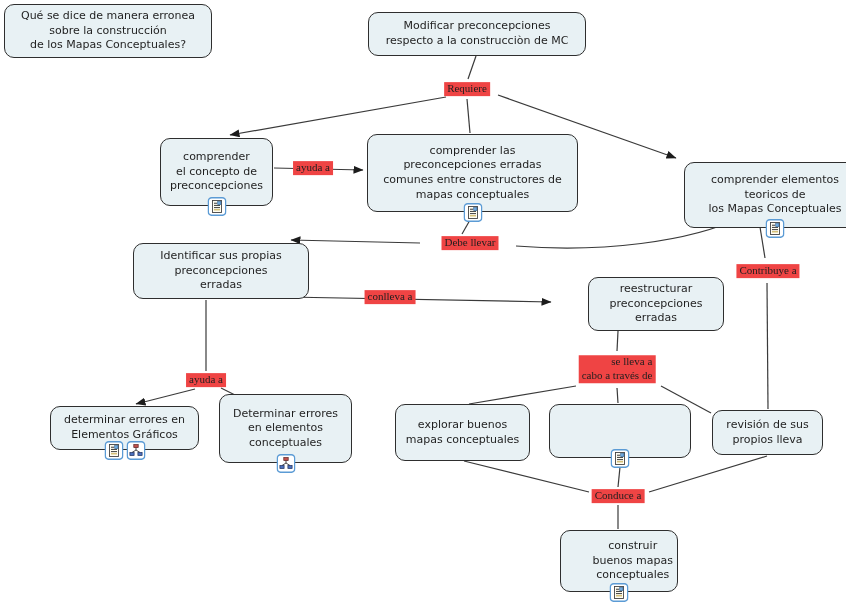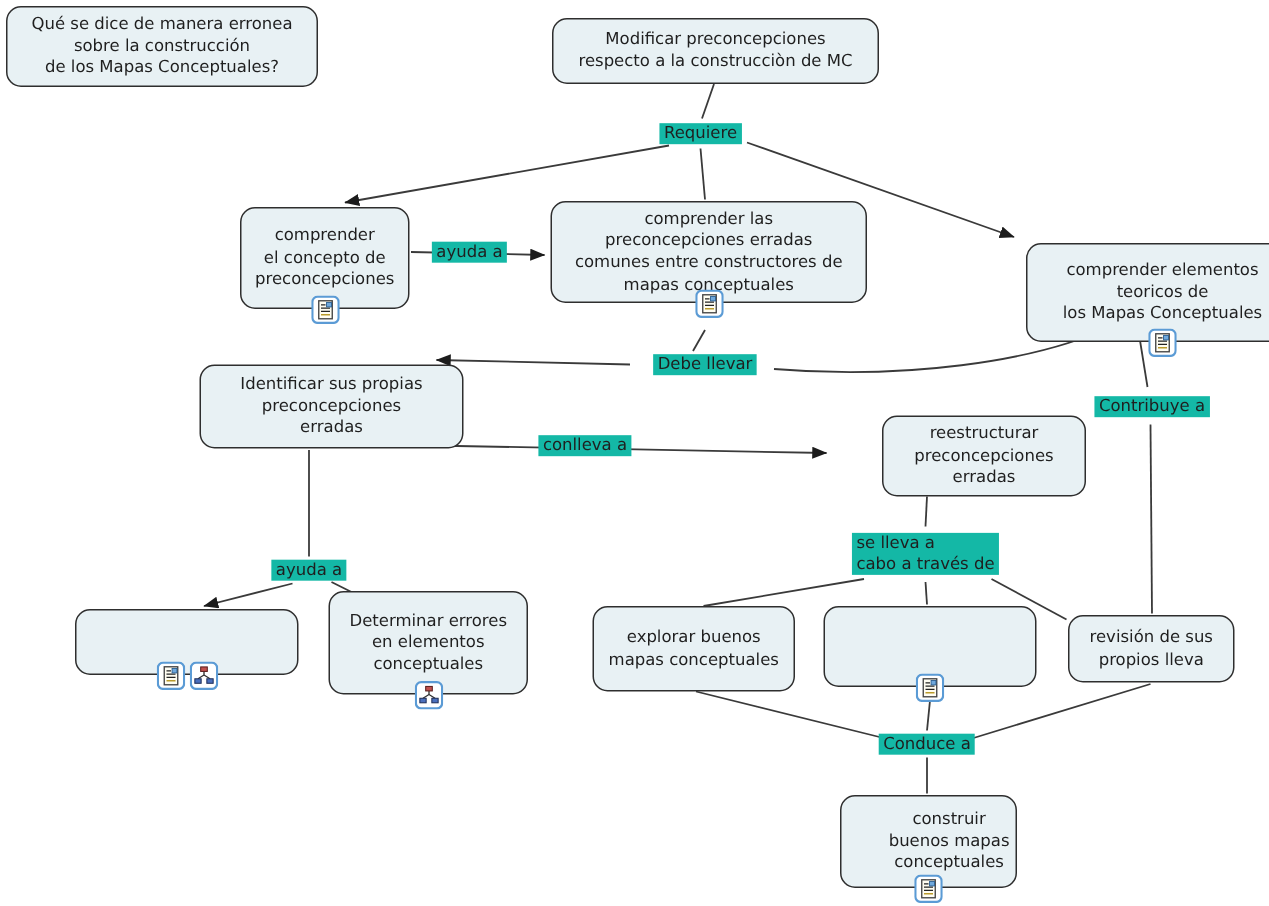--- a/index.html
+++ b/index.html
@@ -19,23 +19,24 @@
     text-align:center;color:#1f1f1f;font-size:11px;line-height:1.32;
   }
   .node-label{white-space:pre-line;padding:2px 4px;}
   .node-icons{
     position:absolute;left:50%;bottom:0;transform:translate(-50%,58%);
     display:flex;gap:3px;
   }
   .icon-chip{width:19px;height:19px;display:block;}
   .link-label{
     position:absolute;transform:translate(-50%,-50%);
-    background:#14b8a6;padding:0 3px;
-    font-size:11px;color:#1f1f1f;text-align:left;white-space:pre-line;
+    background:#ef4444;padding:0 3px;
+    font-size:11px;color:#1f1f1f;text-align:right;white-space:pre-line;
     line-height:1.25;
+    font-family:Liberation Serif, serif;
   }
 </style>
 </head>
 <body>
 
 <div id="canvas">
   <svg id="edges-svg" xmlns="http://www.w3.org/2000/svg">
     <defs>
       <marker id="arrowhead" markerWidth="11" markerHeight="9" refX="9.5" refY="4" orient="auto" markerUnits="userSpaceOnUse">
         <path d="M0,0 L10,4 L0,8 Z" fill="#1c1c1c"></path>
@@ -87,21 +88,21 @@
               <rect x="5" y="3.5" width="9" height="12" fill="#fffdf2" stroke="#444" stroke-width="0.9"></rect>
               <line x1="6.5" y1="6.2" x2="9.5" y2="6.2" stroke="#222" stroke-width="0.9"></line>
               <line x1="6.5" y1="8.4" x2="12.5" y2="8.4" stroke="#222" stroke-width="0.9"></line>
               <line x1="6.5" y1="10.6" x2="12.5" y2="10.6" stroke="#222" stroke-width="0.9"></line>
               <line x1="6.5" y1="12.8" x2="12.5" y2="12.8" stroke="#b99a2a" stroke-width="0.9"></line>
               <rect x="10.2" y="4.6" width="3.3" height="3" fill="#6fa8dc" stroke="#2a5d8f" stroke-width="0.6"></rect>
             </svg>
           </span>
         </span>
       </div>
-      <div class="node" style="left: 367px; top: 134px; width: 211px; height: 68px;">
+      <div class="node" style="left: 367px; top: 134px; width: 211px; height: 78px;">
         <span class="node-label">comprender las
 preconcepciones erradas
 comunes entre constructores de
 mapas conceptuales</span>
         <span class="node-icons">
           <span>
             <svg class="icon-chip" viewBox="0 0 19 19" xmlns="http://www.w3.org/2000/svg">
               <rect x="0.75" y="0.75" width="17.5" height="17.5" rx="3.5" fill="#ffffff" stroke="#5b9bd5" stroke-width="1.5"></rect>
               <rect x="5" y="3.5" width="9" height="12" fill="#fffdf2" stroke="#444" stroke-width="0.9"></rect>
               <line x1="6.5" y1="6.2" x2="9.5" y2="6.2" stroke="#222" stroke-width="0.9"></line>
@@ -135,20 +136,22 @@
         <span class="node-label">Identificar sus propias
 preconcepciones
 erradas</span>
       </div>
       <div class="node" style="left: 588px; top: 277px; width: 136px; height: 54px;">
         <span class="node-label">reestructurar
 preconcepciones
 erradas</span>
       </div>
       <div class="node" style="left: 50px; top: 406px; width: 149px; height: 44px;">
+        <span class="node-label">determinar errores en
+Elementos Gráficos</span>
         <span class="node-icons">
           <span>
             <svg class="icon-chip" viewBox="0 0 19 19" xmlns="http://www.w3.org/2000/svg">
               <rect x="0.75" y="0.75" width="17.5" height="17.5" rx="3.5" fill="#ffffff" stroke="#5b9bd5" stroke-width="1.5"></rect>
               <rect x="5" y="3.5" width="9" height="12" fill="#fffdf2" stroke="#444" stroke-width="0.9"></rect>
               <line x1="6.5" y1="6.2" x2="9.5" y2="6.2" stroke="#222" stroke-width="0.9"></line>
               <line x1="6.5" y1="8.4" x2="12.5" y2="8.4" stroke="#222" stroke-width="0.9"></line>
               <line x1="6.5" y1="10.6" x2="12.5" y2="10.6" stroke="#222" stroke-width="0.9"></line>
               <line x1="6.5" y1="12.8" x2="12.5" y2="12.8" stroke="#b99a2a" stroke-width="0.9"></line>
               <rect x="10.2" y="4.6" width="3.3" height="3" fill="#6fa8dc" stroke="#2a5d8f" stroke-width="0.6"></rect>

